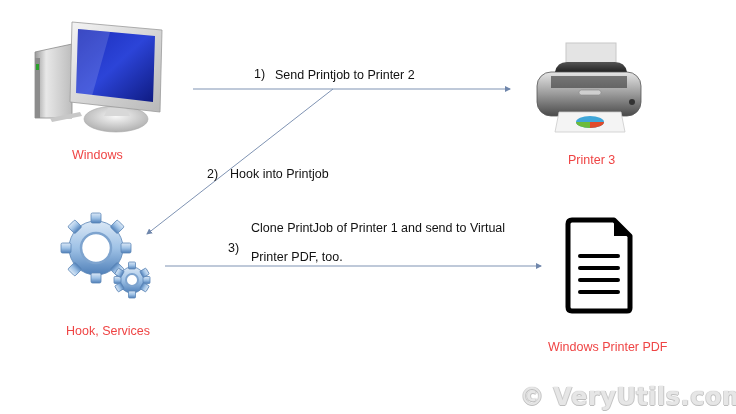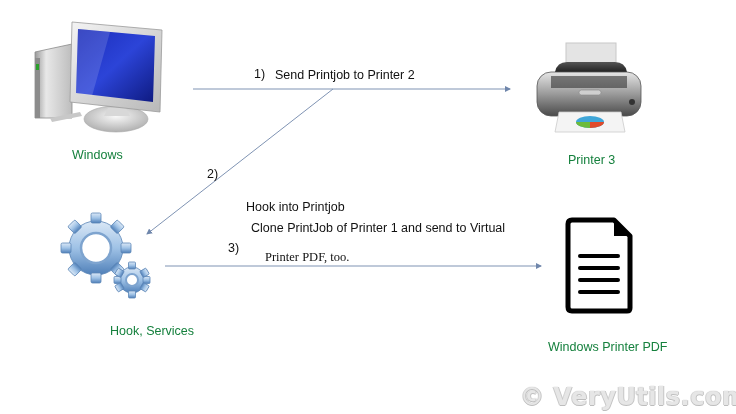--- a/index.html
+++ b/index.html
@@ -1,21 +1,21 @@
 <!DOCTYPE html>
 <html><head>
   <meta charset="utf-8">
   <style>
     html, body { margin: 0; padding: 0; }
     body {
       width: 736px; height: 414px; background: #ffffff; position: relative; overflow: hidden;
       font-family: "Liberation Sans", "DejaVu Sans", sans-serif; color: #111;
     }
     .abs { position: absolute; }
-    .label { font-size: 12.5px; color: #15803d; white-space: nowrap; }
+    .label { font-size: 12.5px; color: #ef4444; white-space: nowrap; }
     .step { font-size: 12.5px; color: #111; }
     svg { display: block; }
     .watermark {
       font-family: "DejaVu Sans", sans-serif; font-weight: bold; font-size: 24px;
       color: #e6e6e6; letter-spacing: 0.5px;
       text-shadow: 0 1px 0 #bdbdbd, 1px 0 0 #c8c8c8, -1px 0 0 #d4d4d4, 0 -1px 0 #f5f5f5;
     }
   </style>
 </head>
 <body>
@@ -130,37 +130,37 @@
         <rect x="11" y="-3.5" width="7" height="7" rx="1"></rect>
         <rect x="-3.5" y="-18" width="7" height="7" rx="1" transform="rotate(60)"></rect>
         <rect x="-3.5" y="-18" width="7" height="7" rx="1" transform="rotate(120)"></rect>
         <rect x="-3.5" y="-18" width="7" height="7" rx="1" transform="rotate(240)"></rect>
         <rect x="-3.5" y="-18" width="7" height="7" rx="1" transform="rotate(300)"></rect>
       </g>
       <circle r="6" fill="#ffffff" stroke="#7ea4cf" stroke-width="2"></circle>
     </g>
   </svg>
 </div>
-<div class="abs label" style="left:66px;top:324px;margin-left:44px;">Hook, Services</div>
+<div class="abs label" style="left:66px;top:324px;">Hook, Services</div>
 
 <div class="abs" style="left:564px;top:216px;width:72px;height:98px;">
   <svg width="72" height="98" viewBox="0 0 72 98">
     <path d="M8,4 L50,4 L66,20 L66,92 Q66,95 63,95 L8,95 Q4,95 4,91 L4,8 Q4,4 8,4 Z" fill="#ffffff" stroke="#000" stroke-width="5" stroke-linejoin="round"></path>
     <path d="M50,4 L50,20 L66,20 Z" fill="#000"></path>
     <line x1="16" y1="40" x2="54" y2="40" stroke="#000" stroke-width="4" stroke-linecap="round"></line>
     <line x1="16" y1="52" x2="54" y2="52" stroke="#000" stroke-width="4" stroke-linecap="round"></line>
     <line x1="16" y1="64" x2="54" y2="64" stroke="#000" stroke-width="4" stroke-linecap="round"></line>
     <line x1="16" y1="76" x2="54" y2="76" stroke="#000" stroke-width="4" stroke-linecap="round"></line>
   </svg>
 </div>
 <div class="abs label" style="left:548px;top:340px;">Windows Printer PDF</div>
 
 <div class="abs step" style="left:254px;top:67px;">1)</div>
 <div class="abs step" style="left:275px;top:68px;white-space:nowrap;">Send Printjob to Printer 2</div>
 
 <div class="abs step" style="left:207px;top:167px;">2)</div>
-<div class="abs step" style="left:246px;top:167px;white-space:nowrap;margin-top:33px;">Hook into Printjob</div>
+<div class="abs step" style="left:230px;top:167px;white-space:nowrap;">Hook into Printjob</div>
 
 <div class="abs step" style="left:228px;top:241px;">3)</div>
 <div class="abs step" style="left:251px;top:221px;white-space:nowrap;">Clone PrintJob of Printer 1 and send to Virtual</div>
-<div class="abs step" style="left:265px;top:250px;white-space:nowrap;font-family:Liberation Serif, serif;">Printer PDF, too.</div>
+<div class="abs step" style="left:251px;top:250px;white-space:nowrap;">Printer PDF, too.</div>
 
 <div class="abs watermark" style="left:520px;top:383px;white-space:nowrap;">© VeryUtils.com</div>
 
 </body></html>

